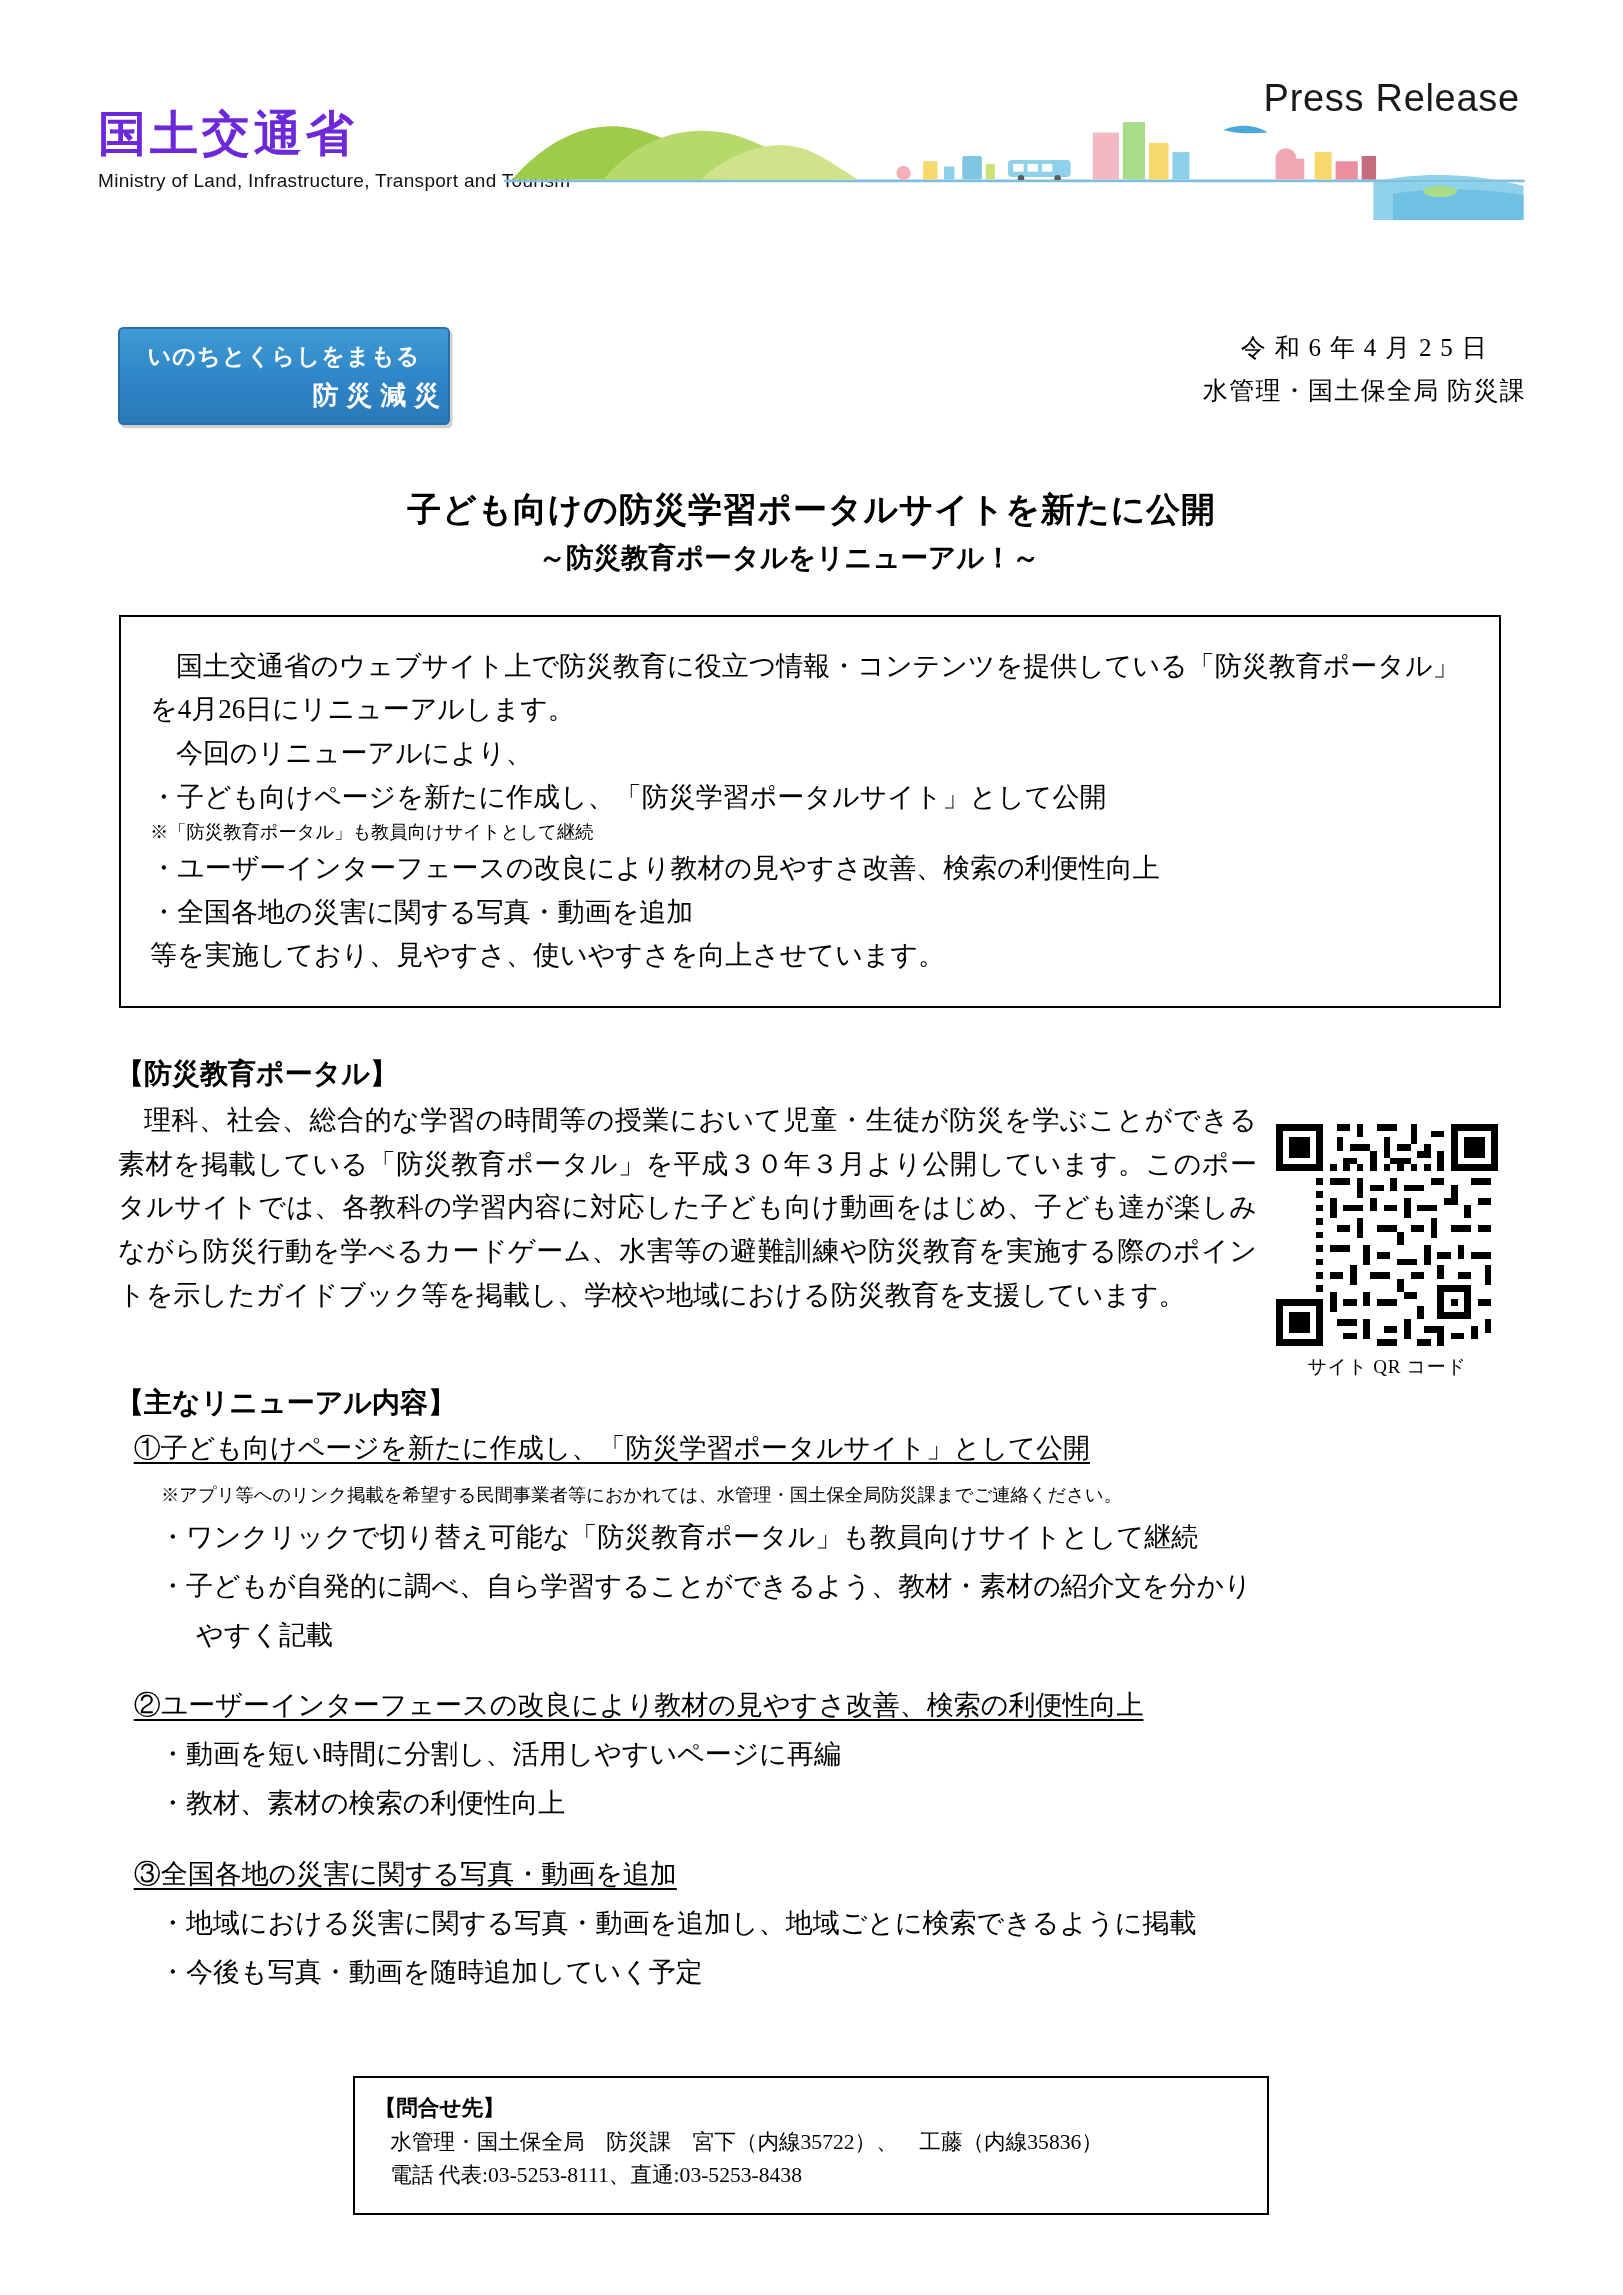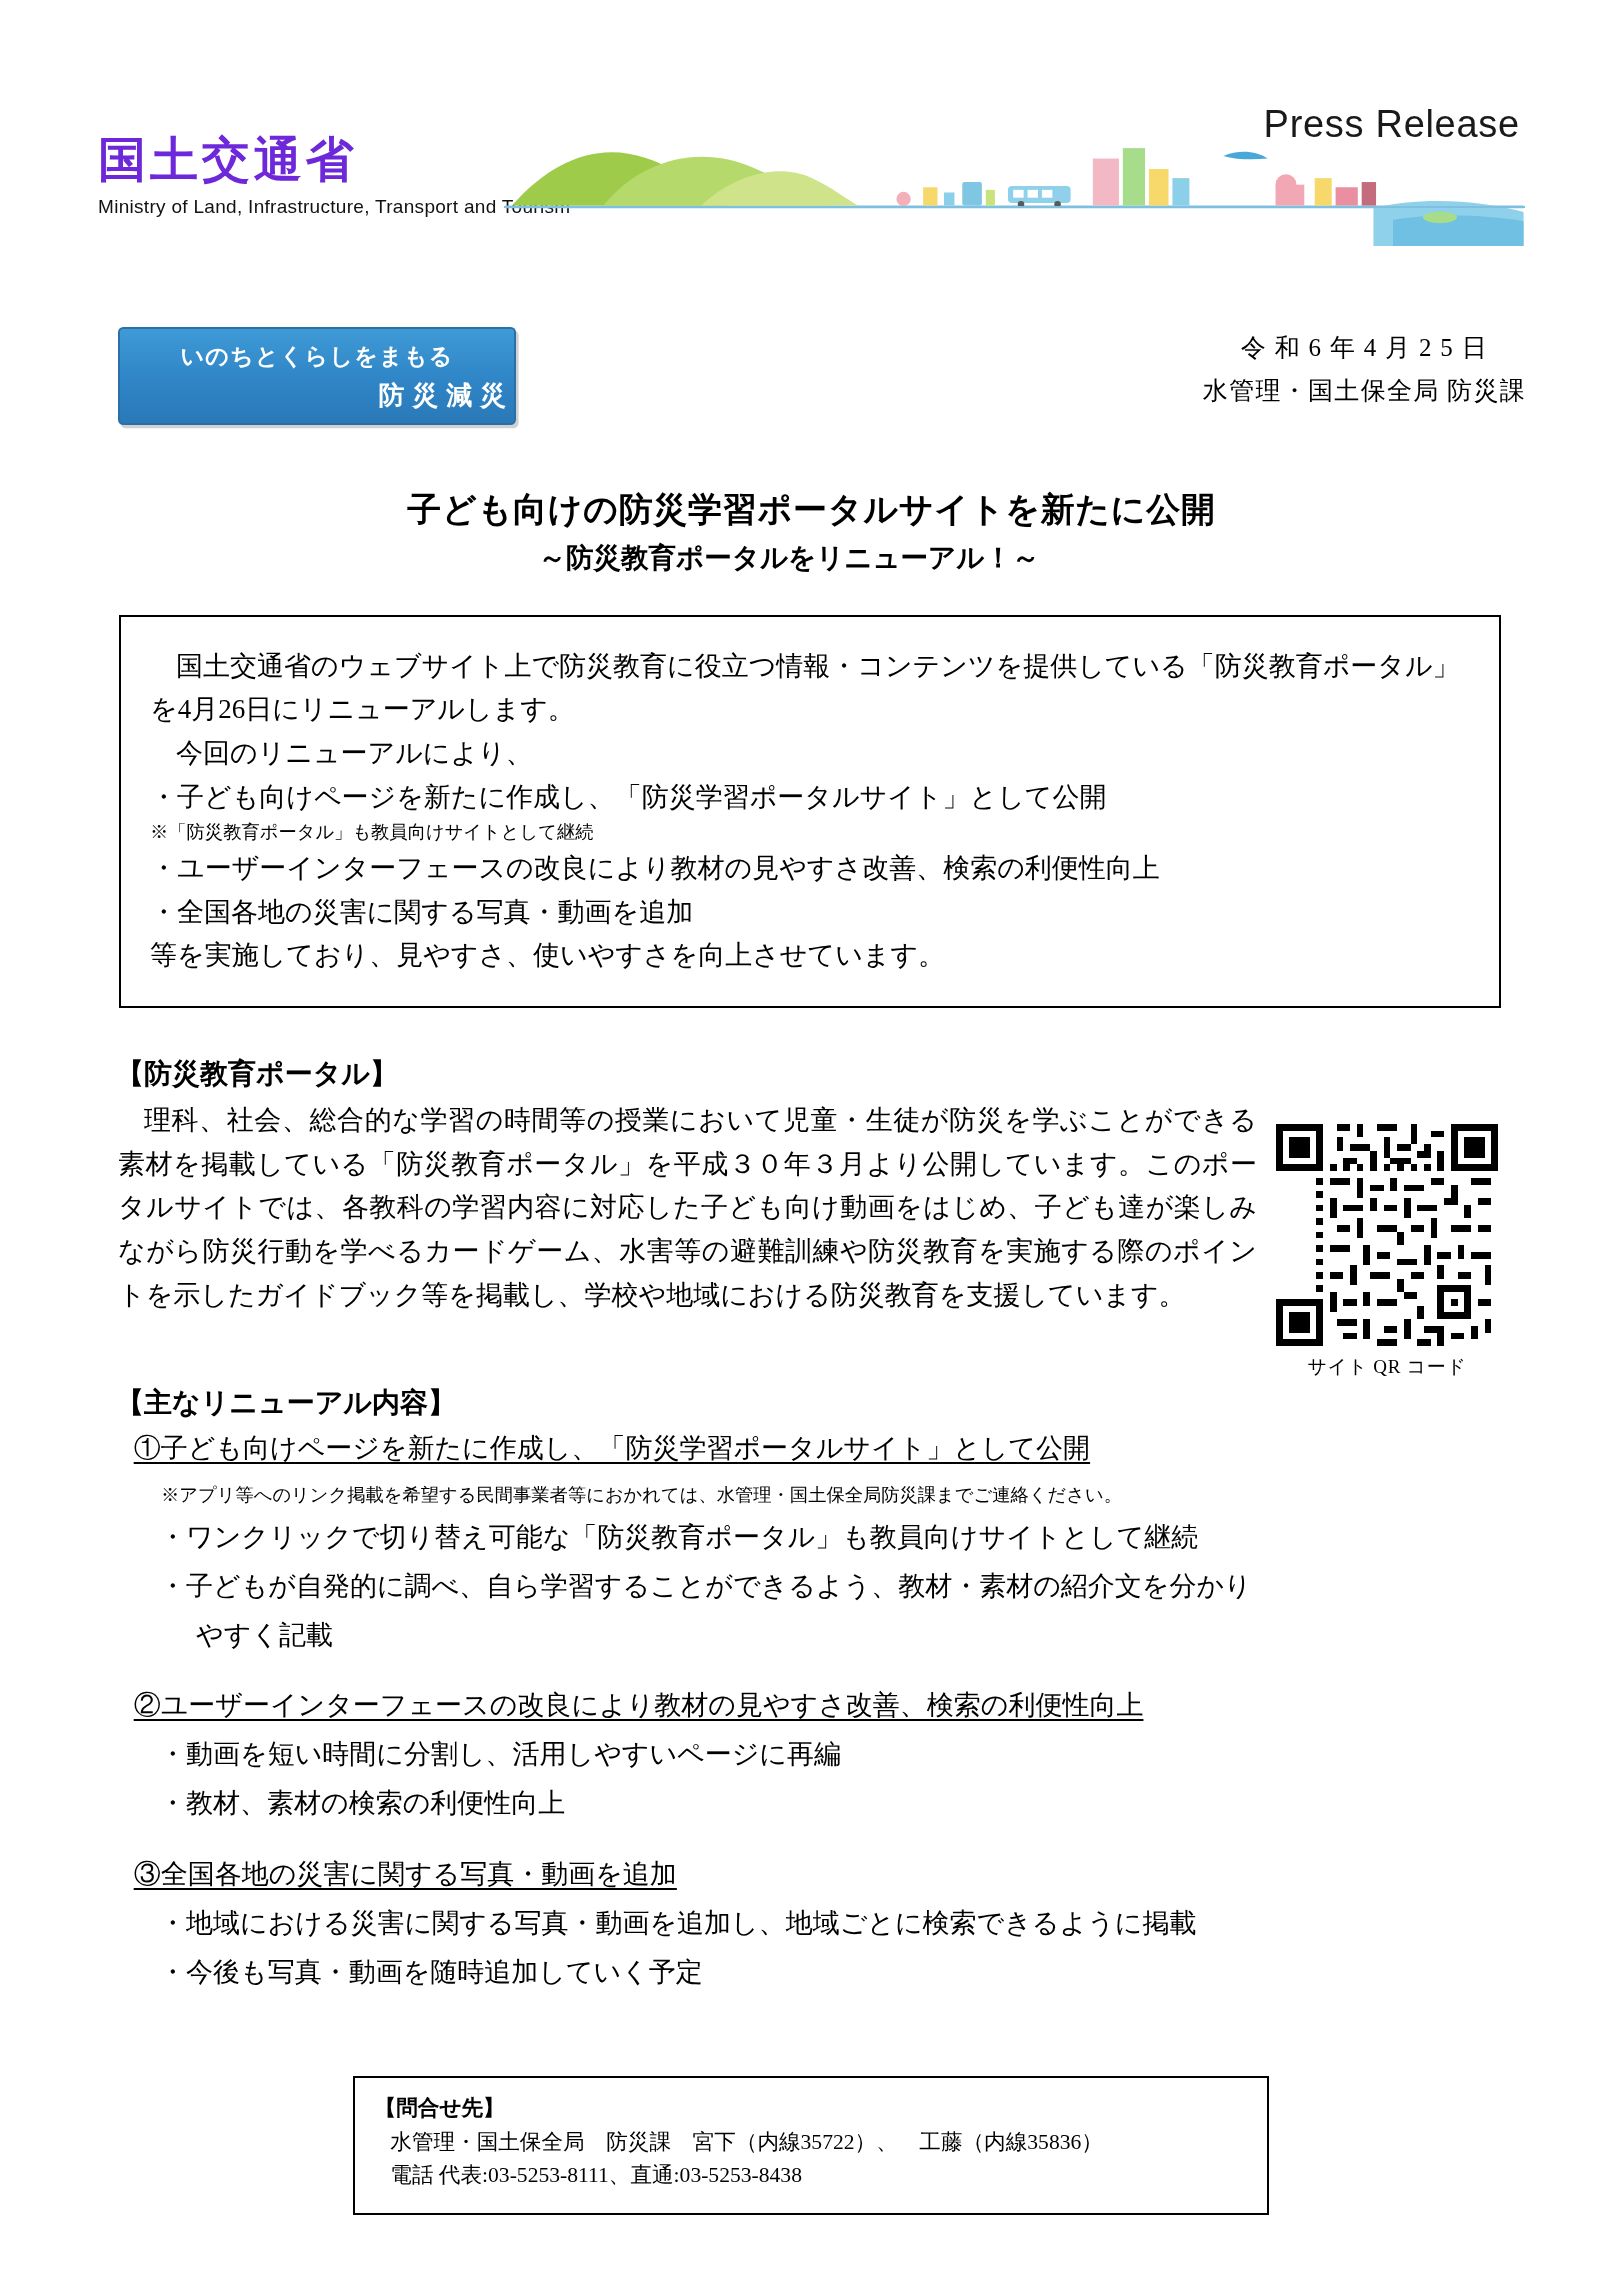--- a/index.html
+++ b/index.html
@@ -19,21 +19,21 @@
     position: relative;
     width: 1623px;
     height: 2295px;
     box-sizing: border-box;
     padding: 0;
   }
 
   
   .header {
     position: absolute;
-    top: 96px;
+    top: 70px;
     left: 98px;
     width: 1427px;
     height: 170px;
   }
   .press-release {
     position: absolute;
     right: 5.2px;
     top: 6.5px;
     font-family: "Liberation Sans", sans-serif;
     font-size: 38px;
@@ -87,21 +87,21 @@
     font-size: 25px;
     line-height: 1.7;
     letter-spacing: 1.3px;
   }
 
   
   .badge {
     position: absolute;
     left: 118px;
     top: 327px;
-    width: 398px;
+    width: 332px;
     height: 98px;
     background: linear-gradient(180deg, #3f9ad6 0%, #2f85c6 55%, #2a79b8 100%);
     border: 2px solid #2a6fa8;
     border-radius: 5.2px;
     box-shadow: 2.6px 3.3px 0 rgba(0,0,0,0.18);
     color: #ffffff;
     text-align: center;
     font-family: "Liberation Sans", sans-serif;
     font-weight: bold;
     box-sizing: border-box;

